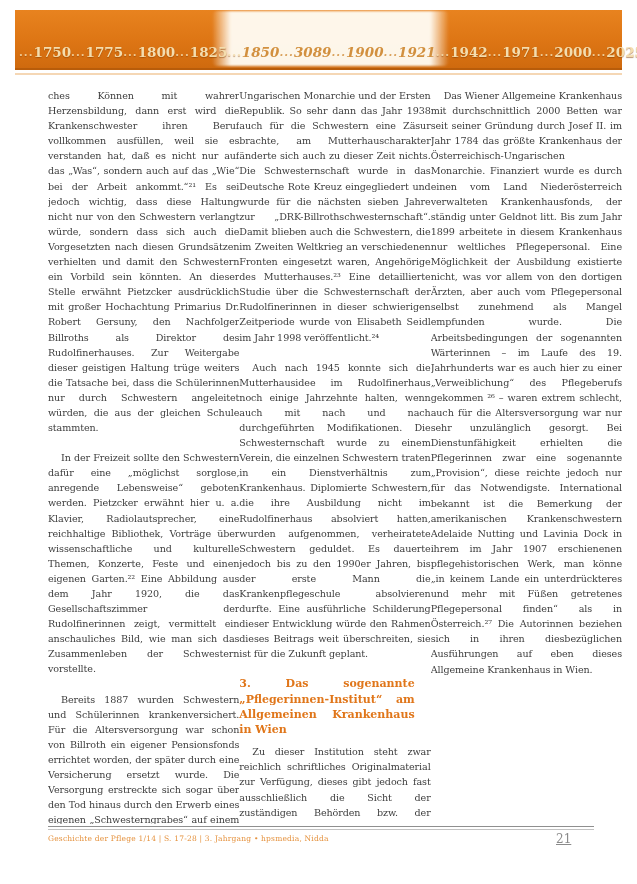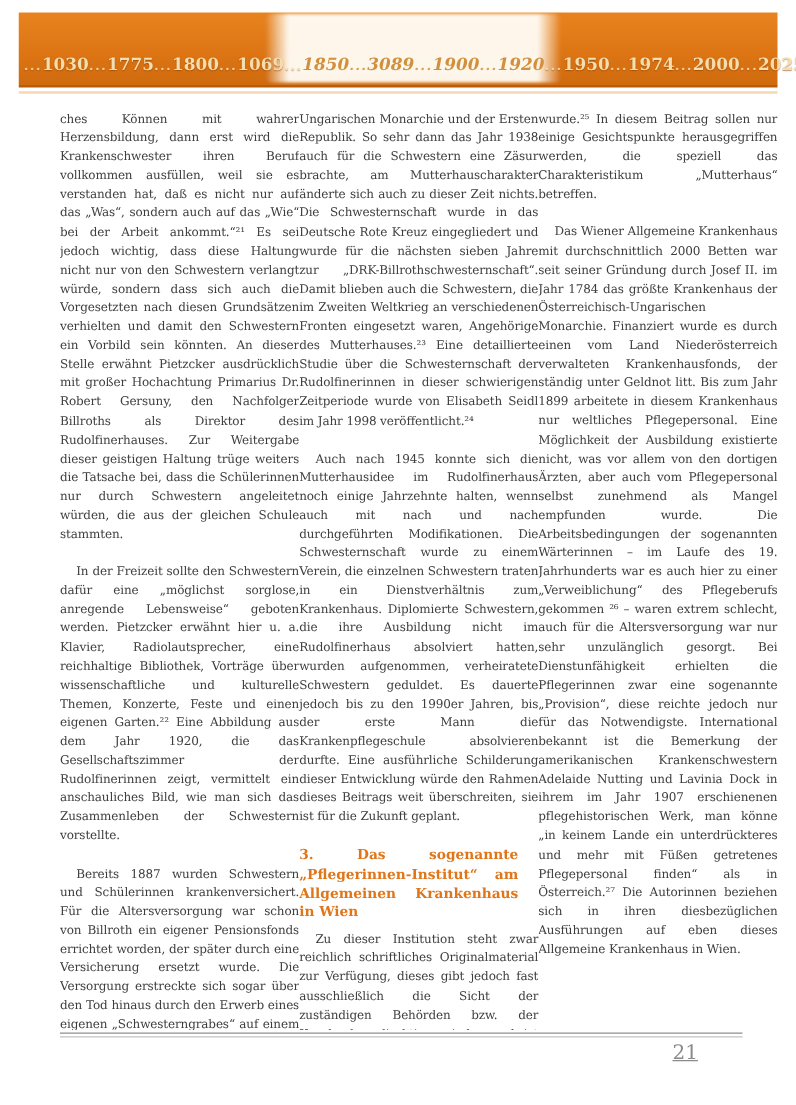--- a/index.html
+++ b/index.html
@@ -53,52 +53,52 @@
   
   .footer-rule{
     position:absolute;left:48px;top:826px;width:546px;height:2px;
     border-top:1px solid #8f8f8f;border-bottom:1px solid #c2c2c2;
   }
   .footer-journal{
     position:absolute;left:48px;top:834px;
     font-size:7.5px;color:#e5923e;letter-spacing:.2px;white-space:nowrap;
   }
   .footer-pagenum{
-    position:absolute;left:538px;top:832px;
-    font-size:16px;color:#8a8a8a;text-decoration:underline;
+    position:absolute;left:556px;top:832px;
+    font-size:12px;color:#8a8a8a;text-decoration:underline;
   }
 </style>
 </head>
 <body>
 
 <div class="page">
 
   <div class="timeline-bar">
     <div class="timeline-highlight"></div>
     <div class="timeline-years">
       <span class="sep">...</span>
-      <span class="year">1030</span>
+      <span class="year">1750</span>
       <span class="sep">...</span>
       <span class="year">1775</span>
       <span class="sep">...</span>
       <span class="year">1800</span>
       <span class="sep">...</span>
-      <span class="year">1069</span>
+      <span class="year">1825</span>
       <span class="sep">...</span>
       <span class="year hl">1850</span>
       <span class="sep hl">...</span>
       <span class="year hl">3089</span>
       <span class="sep hl">...</span>
       <span class="year hl">1900</span>
       <span class="sep hl">...</span>
-      <span class="year hl">1920</span>
+      <span class="year hl">1921</span>
       <span class="sep">...</span>
-      <span class="year">1950</span>
+      <span class="year">1942</span>
       <span class="sep">...</span>
-      <span class="year">1974</span>
+      <span class="year">1971</span>
       <span class="sep">...</span>
       <span class="year">2000</span>
       <span class="sep">...</span>
       <span class="year">2025</span>
 
     </div>
   </div>
   <div class="timeline-underline"></div>
 
   <div class="content">
@@ -108,22 +108,22 @@
       <p class="indent">Bereits 1887 wurden Schwestern und Schülerinnen krankenversichert. Für die Altersversorgung war schon von Billroth ein eigener Pensionsfonds errichtet worden, der später durch eine Versicherung ersetzt wurde. Die Versorgung erstreckte sich sogar über den Tod hinaus durch den Erwerb eines eigenen „Schwesterngrabes“ auf einem Friedhof in der Nähe des Krankenhauses.</p>
 
     </div>
     <div class="col">
       <p>Ungarischen Monarchie und der Ersten Republik. So sehr dann das Jahr 1938 auch für die Schwestern eine Zäsur brachte, am Mutterhauscharakter änderte sich auch zu dieser Zeit nichts. Die Schwesternschaft wurde in das Deutsche Rote Kreuz eingegliedert und wurde für die nächsten sieben Jahre zur „DRK-Billrothschwesternschaft“. Damit blieben auch die Schwestern, die im Zweiten Weltkrieg an verschiedenen Fronten eingesetzt waren, Angehörige des Mutterhauses.²³ Eine detaillierte Studie über die Schwesternschaft der Rudolfinerinnen in dieser schwierigen Zeitperiode wurde von Elisabeth Seidl im Jahr 1998 veröffentlicht.²⁴</p>
       <p class="indent">Auch nach 1945 konnte sich die Mutterhausidee im Rudolfinerhaus noch einige Jahrzehnte halten, wenn auch mit nach und nach durchgeführten Modifikationen. Die Schwesternschaft wurde zu einem Verein, die einzelnen Schwestern traten in ein Dienstverhältnis zum Krankenhaus. Diplomierte Schwestern, die ihre Ausbildung nicht im Rudolfinerhaus absolviert hatten, wurden aufgenommen, verheiratete Schwestern geduldet. Es dauerte jedoch bis zu den 1990er Jahren, bis der erste Mann die Krankenpflegeschule absolvieren durfte. Eine ausführliche Schilderung dieser Entwicklung würde den Rahmen dieses Beitrags weit überschreiten, sie ist für die Zukunft geplant.</p>
       <div class="sec-heading">3. Das sogenannte „Pflegerinnen-Institut“ am Allgemeinen Krankenhaus in Wien</div>
       <p class="indent">Zu dieser Institution steht zwar reichlich schriftliches Originalmaterial zur Verfügung, dieses gibt jedoch fast ausschließlich die Sicht der zuständigen Behörden bzw. der Krankenhausdirektion wieder und ist stark über verschiedene Archive und Aktenbestände verstreut. Vermutlich liegt darin einer der Gründe dafür, dass die Geschichte dieser Institution noch nicht vollständig aufgearbeitet</p>
     </div>
     <div class="col">
-      <p>wurde.²⁵ In diesem Beitrag sollen nur einige Gesichtspunkte herausgegriffen werden, die speziell das Charakteristikum „Mutterhaus“ betreffen.</p>
       <p class="indent">Das Wiener Allgemeine Krankenhaus mit durchschnittlich 2000 Betten war seit seiner Gründung durch Josef II. im Jahr 1784 das größte Krankenhaus der Österreichisch-Ungarischen Monarchie. Finanziert wurde es durch einen vom Land Niederösterreich verwalteten Krankenhausfonds, der ständig unter Geldnot litt. Bis zum Jahr 1899 arbeitete in diesem Krankenhaus nur weltliches Pflegepersonal. Eine Möglichkeit der Ausbildung existierte nicht, was vor allem von den dortigen Ärzten, aber auch vom Pflegepersonal selbst zunehmend als Mangel empfunden wurde. Die Arbeitsbedingungen der sogenannten Wärterinnen – im Laufe des 19. Jahrhunderts war es auch hier zu einer „Verweiblichung“ des Pflegeberufs gekommen ²⁶ – waren extrem schlecht, auch für die Altersversorgung war nur sehr unzulänglich gesorgt. Bei Dienstunfähigkeit erhielten die Pflegerinnen zwar eine sogenannte „Provision“, diese reichte jedoch nur für das Notwendigste. International bekannt ist die Bemerkung der amerikanischen Krankenschwestern Adelaide Nutting und Lavinia Dock in ihrem im Jahr 1907 erschienenen pflegehistorischen Werk, man könne „in keinem Lande ein unterdrückteres und mehr mit Füßen getretenes Pflegepersonal finden“ als in Österreich.²⁷ Die Autorinnen beziehen sich in ihren diesbezüglichen Ausführungen auf eben dieses Allgemeine Krankenhaus in Wien.</p>
 
     </div>
   </div>
 
   <div class="footer-rule"></div>
+  <div class="footer-journal">Geschichte der Pflege 1/14 | S. 17-28 | 3. Jahrgang • hpsmedia, Nidda</div>
   <div class="footer-pagenum">21</div>
 
 </div>
 
 </body></html>

